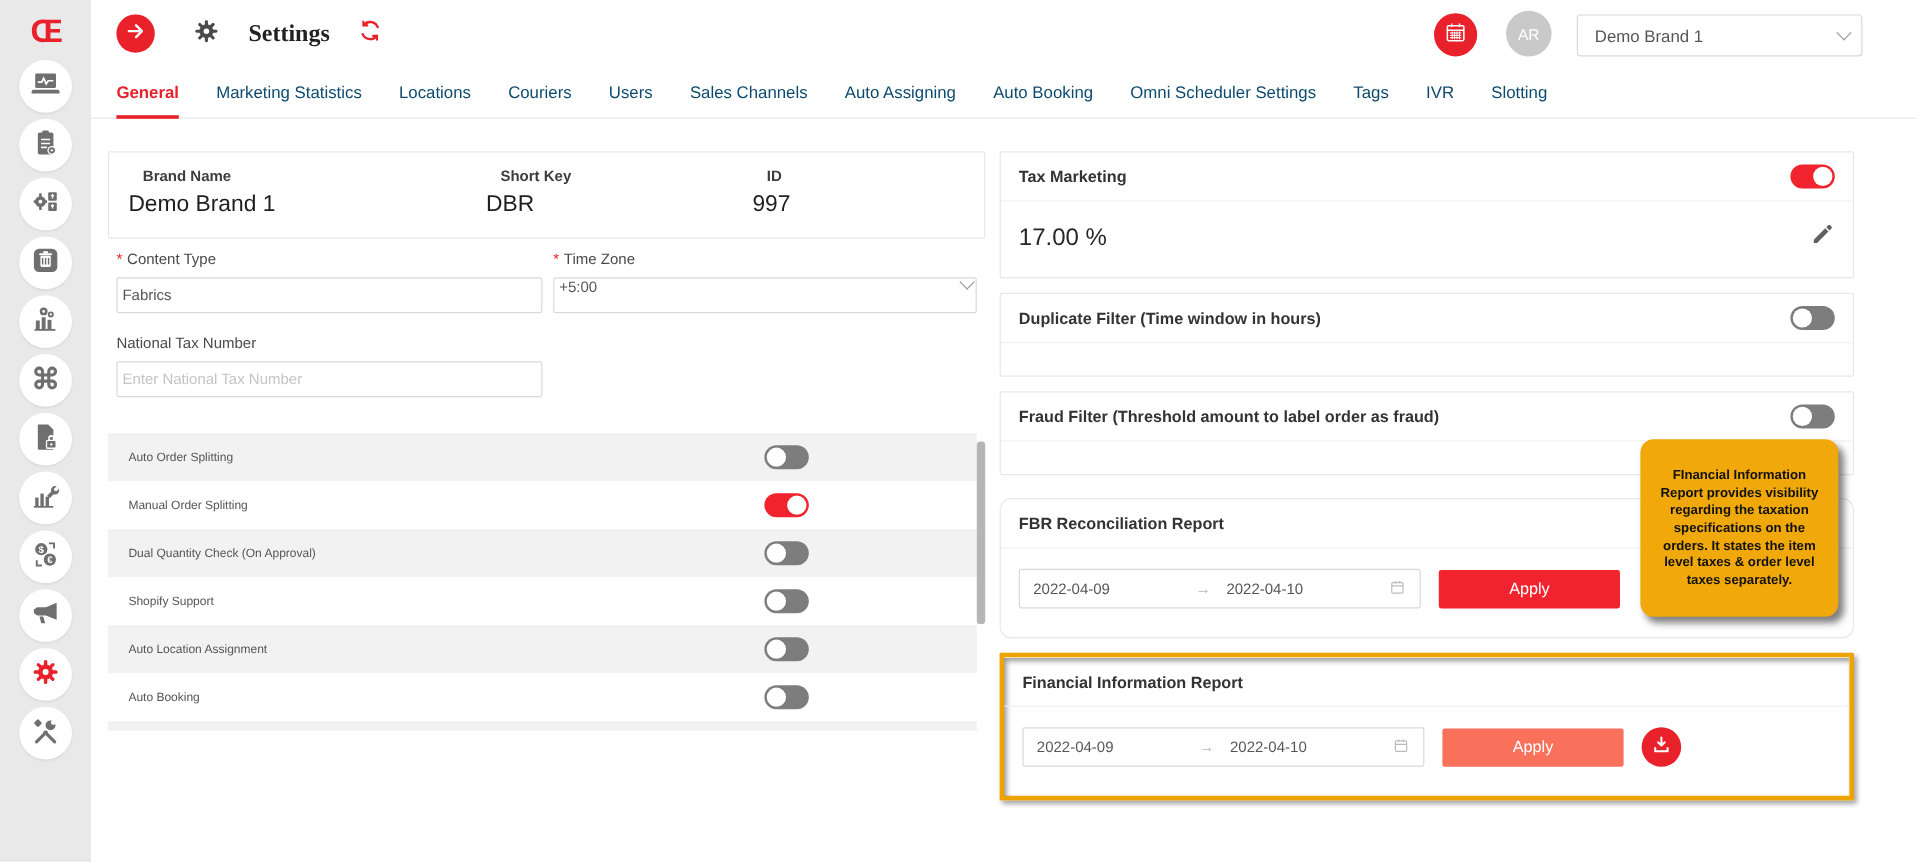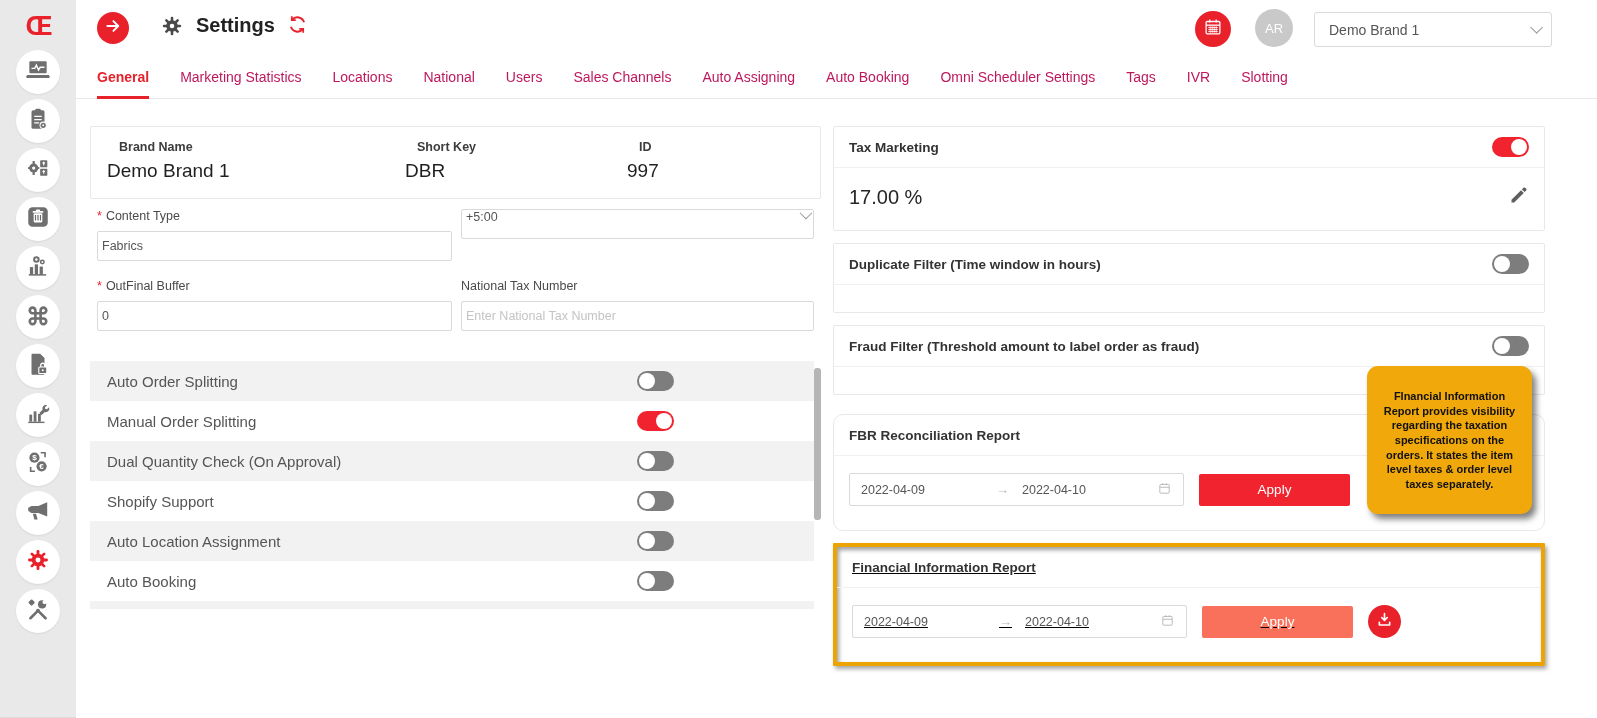--- a/index.html
+++ b/index.html
@@ -11,34 +11,34 @@
   .logo { height:48px; display:flex; align-items:center; justify-content:center; font-weight:bold; font-size:27px; color:#e8212b; letter-spacing:-2px; margin-top:2px;}
   .navic { width:44px; height:44px; border-radius:50%; background:#fff; display:flex; align-items:center; justify-content:center; margin-bottom:5px; box-shadow:0 1px 2px rgba(0,0,0,.08); cursor:pointer;}
   .navic svg { width:26px; height:26px; }
   .navic .cmd { font-size:24px; color:#6f6f6f; font-weight:bold; line-height:1;}
 
   
   .main { flex:1; display:flex; flex-direction:column; background:#fff; }
   .topbar { height:56px; display:flex; align-items:center; padding:0 45px 0 21px; }
   .round-btn { width:32px; height:32px; border-radius:50%; background:#e8212b; display:flex; align-items:center; justify-content:center; cursor:pointer; }
   .round-btn svg { width:18px; height:18px; }
-  .title-group { display:flex; align-items:flex-start; margin-left:31px; gap:12px;}
+  .title-group { display:flex; align-items:center; margin-left:31px; gap:23px;font-family:Liberation Serif, serif;}
   .title-gear svg { width:24px; height:24px; }
   .page-title { font-size:20px; font-weight:bold; color:#222; }
   .refresh svg { width:21px; height:21px; cursor:pointer;}
   .top-right { margin-left:auto; display:flex; align-items:flex-end; }
   .cal-btn { width:36px; height:36px; }
   .cal-btn svg { width:22px; height:22px; }
   .avatar { width:38px; height:38px; border-radius:50%; background:#c9c9c9; color:#fff; font-size:13px; display:flex; align-items:center; justify-content:center; margin-left:24px; }
   .brand-select { width:238px; height:35px; border:1px solid #d9d9d9; border-radius:3px; margin-left:21px; display:flex; align-items:center; padding:0 12px 0 14px; font-size:14px; color:#555; cursor:pointer;}
   .chev { margin-left:auto; width:9px; height:9px; border-right:1.6px solid #999; border-bottom:1.6px solid #999; transform:rotate(45deg) translateY(-3px); }
 
   
   .tabs { display:flex; gap:31px; padding:0 0 0 21px; border-bottom:1px solid #e8e8e8; height:43px; align-items:flex-end; }
-  .tab { font-size:14px; color:#be185d; padding-bottom:13px; cursor:pointer; position:relative; white-space:nowrap;}
+  .tab { font-size:14px; color:#0c4a6e; padding-bottom:13px; cursor:pointer; position:relative; white-space:nowrap;}
   .tab.active { color:#e8212b; font-weight:bold; }
   .tab.active::after { content:""; position:absolute; left:0; right:0; bottom:-1px; height:3px; background:#e8212b; }
 
   
   .content { display:flex; padding:27px 0 0 14px; gap:12px; }
   .col-left { width:731px; flex:0 0 731px; }
   .col-right { width:712px; flex:0 0 712px; position:relative; }
 
   
   .brand-card { border:1px solid #e8e8e8; border-radius:2px; padding:13px 16px 16px; display:grid; grid-template-columns:298px 222px 1fr; }
@@ -53,21 +53,21 @@
   .inp { width:100%; height:30px; border:1px solid #d9d9d9; border-radius:2px; padding:0 4px; font-size:12.5px; color:#555; font-family:Liberation Sans, sans-serif; background:#fff; outline:none;}
   .inp::placeholder { color:#c4c4c4; }
   .select { display:flex; align-items:flex-start; }
   .select .chev { transform:rotate(45deg) translateY(-2px); }
 
   
   .toggle-list { margin-top:12px; position:relative; width:731px; }
   .trow { height:40px; display:flex; align-items:center; padding-left:17px; width:724px; }
   .trow:nth-child(odd) { background:#f2f2f2; }
   .trow:nth-child(even) { background:#fff; }
-  .trow .tlabel { font-size:15px; color:#555; width:530px; }
+  .trow .tlabel { font-size:10px; color:#555; width:530px; }
   .trow-partial { height:8px; background:#f2f2f2; width:724px; }
   .vscroll { position:absolute; right:0; top:7px; width:7px; height:152px; background:#b5b5b5; border-radius:3px; }
 
   
   .switch { width:37px; height:20px; border-radius:10px; background:#7d7d7d; position:relative; display:inline-block; cursor:pointer; flex:0 0 auto;}
   .switch::after { content:""; position:absolute; top:2px; left:2px; width:16px; height:16px; border-radius:50%; background:#fff; }
   .switch.on { background:#f0232e; }
   .switch.on::after { left:auto; right:2px; }
 
   
@@ -82,21 +82,21 @@
   .range { width:335px; height:33px; border:1px solid #d9d9d9; border-radius:2px; display:flex; align-items:center; padding:0 11px; font-size:12.5px; color:#555;justify-content:space-between; }
   .range .d1 { width:135px; }
   .range .arr { color:#b9b9b9; width:26px; font-size:13px; }
   .range .d2 { flex:1; }
   .range svg { width:15px; height:15px; }
   .apply { width:151px; height:32px; border:none; border-radius:2px; background:#f0232e; color:#fff; font-size:13.5px; font-family:"Liberation Sans",sans-serif; cursor:pointer; }
   .apply.light { background:#f9705b; }
   .dl-btn { width:33px; height:33px; flex:0 0 33px;}
   .dl-btn svg { width:19px; height:19px; }
 
-  .highlight { border:4px solid #eea400; box-shadow:2px 3px 4px rgba(0,0,0,.35); margin-bottom:0; border-radius:1px;text-decoration:underline;}
+  .highlight { border:4px solid #eea400; box-shadow:2px 3px 4px rgba(0,0,0,.35); margin-bottom:0; border-radius:1px;}
   .highlight .card-inner { background:#fff; box-shadow:inset 2px 3px 4px rgba(0,0,0,.38); }
   .highlight .card-head { border-bottom:1px solid #f0f0f0; }
 
   
   .tooltip { position:absolute; top:240px; right:13px; width:165px; min-height:146px; background:#f0a80b; border-radius:11px; box-shadow:4px 5px 6px rgba(0,0,0,.5); padding:23px 9px; font-size:11px; font-weight:bold; color:#111; text-align:center; line-height:1.33; z-index:6; }
 </style>
 </head>
 <body>
 
 <div class="app">
@@ -263,21 +263,21 @@
           <span>Demo Brand 1</span>
           <span class="chev"></span>
         </div>
       </div>
     </div>
 
     <div class="tabs">
       <div class="tab active">General</div>
       <div class="tab">Marketing Statistics</div>
       <div class="tab">Locations</div>
-      <div class="tab">National</div>
+      <div class="tab">Couriers</div>
       <div class="tab">Users</div>
       <div class="tab">Sales Channels</div>
       <div class="tab">Auto Assigning</div>
       <div class="tab">Auto Booking</div>
       <div class="tab">Omni Scheduler Settings</div>
       <div class="tab">Tags</div>
       <div class="tab">IVR</div>
       <div class="tab">Slotting</div>
     </div>
 
@@ -299,28 +299,25 @@
             <div class="f-value">997</div>
           </div>
         </div>
 
         <div class="form">
           <div class="form-item">
             <div class="form-label"><span class="req">*</span><span>Content Type</span></div>
             <input class="inp" value="Fabrics" style="">
           </div>
           <div class="form-item">
+            <div class="form-label"><span class="req">*</span><span>Time Zone</span></div>
             <div class="inp select">
               <span>+5:00</span>
               <span class="chev"></span>
             </div>
-          </div>
-          <div class="form-item">
-            <div class="form-label"><span class="req">*</span><span>OutFinal Buffer</span></div>
-            <input class="inp" value="0" style="">
           </div>
           <div class="form-item">
             <div class="form-label"><span>National Tax Number</span></div>
             <input class="inp" placeholder="Enter National Tax Number" style="">
           </div>
         </div>
 
         <div class="toggle-list">
           <div class="trow">
             <span class="tlabel">Auto Order Splitting</span>

